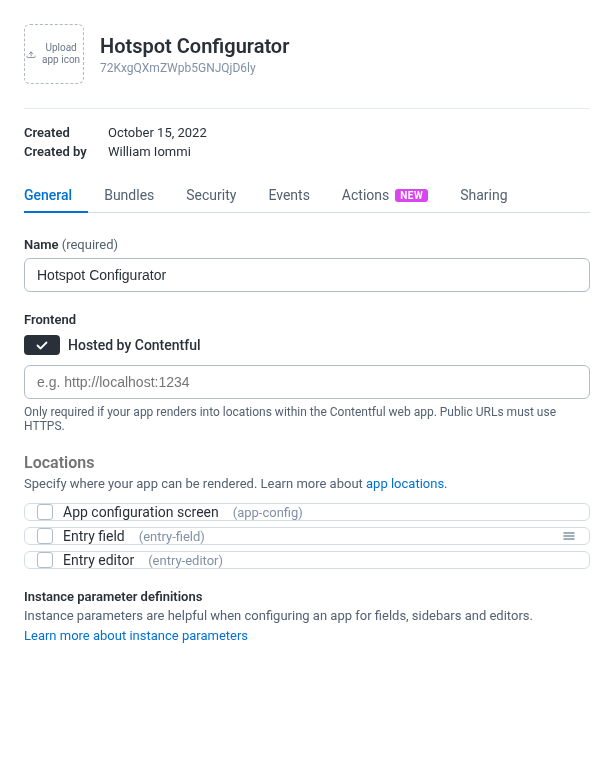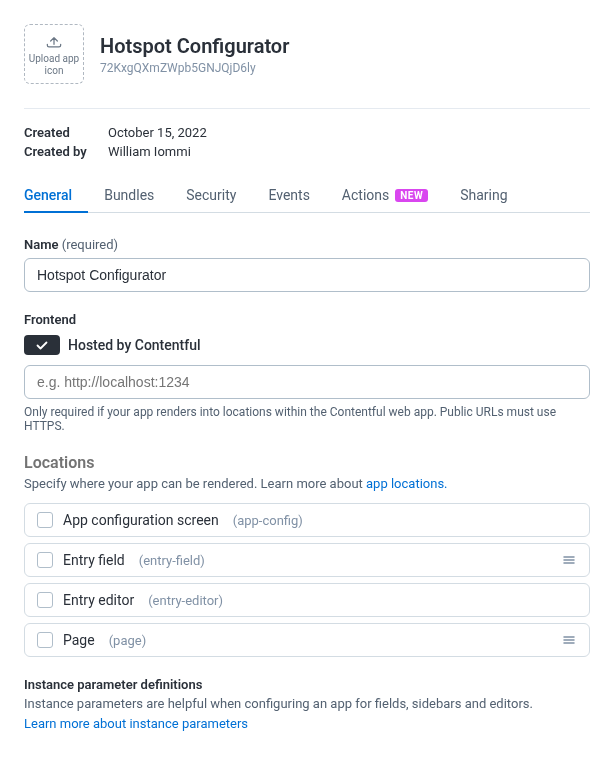--- a/index.html
+++ b/index.html
@@ -16,21 +16,21 @@
     }
     
     .header {
       display: flex;
       align-items: center;
       gap: 16px;
       margin-bottom: 24px;
     }
     .upload-icon-box {
       display: flex;
-      flex-direction: column;
+      flex-direction: row;
       align-items: center;
       justify-content: center;
       width: 60px;
       height: 60px;
       border: 1.5px dashed #b0b8c1;
       border-radius: 6px;
       cursor: pointer;
       color: #6b7785;
       font-size: 10px;
       text-align: center;
@@ -181,21 +181,21 @@
     .locations-description a {
       color: #0070d5;
       text-decoration: none;
     }
     .location-item {
       display: flex;
       align-items: center;
       justify-content: space-between;
       border: 1px solid #d3dce3;
       border-radius: 6px;
-      padding: 8px 12px;
+      padding: 0 12px;
       margin-bottom: 6px;
       background: #fff;
     }
     .location-left {
       display: flex;
       align-items: center;
       gap: 10px;
     }
     .checkbox {
       width: 16px;
@@ -349,34 +349,20 @@
 
 
     <div class="location-item">
       <div class="location-left">
         <div class="checkbox"></div>
         <span class="location-name">Entry editor</span>
         <span class="location-code">(entry-editor)</span>
       </div>
     </div>
 
-    <div class="location-item">
-      <div class="location-left">
-        <div class="checkbox"></div>
-        <span class="location-name">Page</span>
-        <span class="location-code">(page)</span>
-      </div>
-      <div class="list-icon">
-        <svg width="16" height="16" viewBox="0 0 16 16" fill="none">
-          <line x1="3" y1="5" x2="13" y2="5" stroke="#8091a5" stroke-width="1.5" stroke-linecap="round"></line>
-          <line x1="3" y1="8" x2="13" y2="8" stroke="#8091a5" stroke-width="1.5" stroke-linecap="round"></line>
-          <line x1="3" y1="11" x2="13" y2="11" stroke="#8091a5" stroke-width="1.5" stroke-linecap="round"></line>
-        </svg>
-      </div>
-    </div>
   </div>
 
   <div class="section">
     <div class="ipd-header">Instance parameter definitions</div>
     <div class="ipd-description">
       <span>Instance parameters are helpful when configuring an app for fields, sidebars and editors.</span>
     </div>
     <div>
       <a href="#" style="color:#0070d5;font-size:13px;text-decoration:none;">Learn more about instance parameters</a>
     </div>

